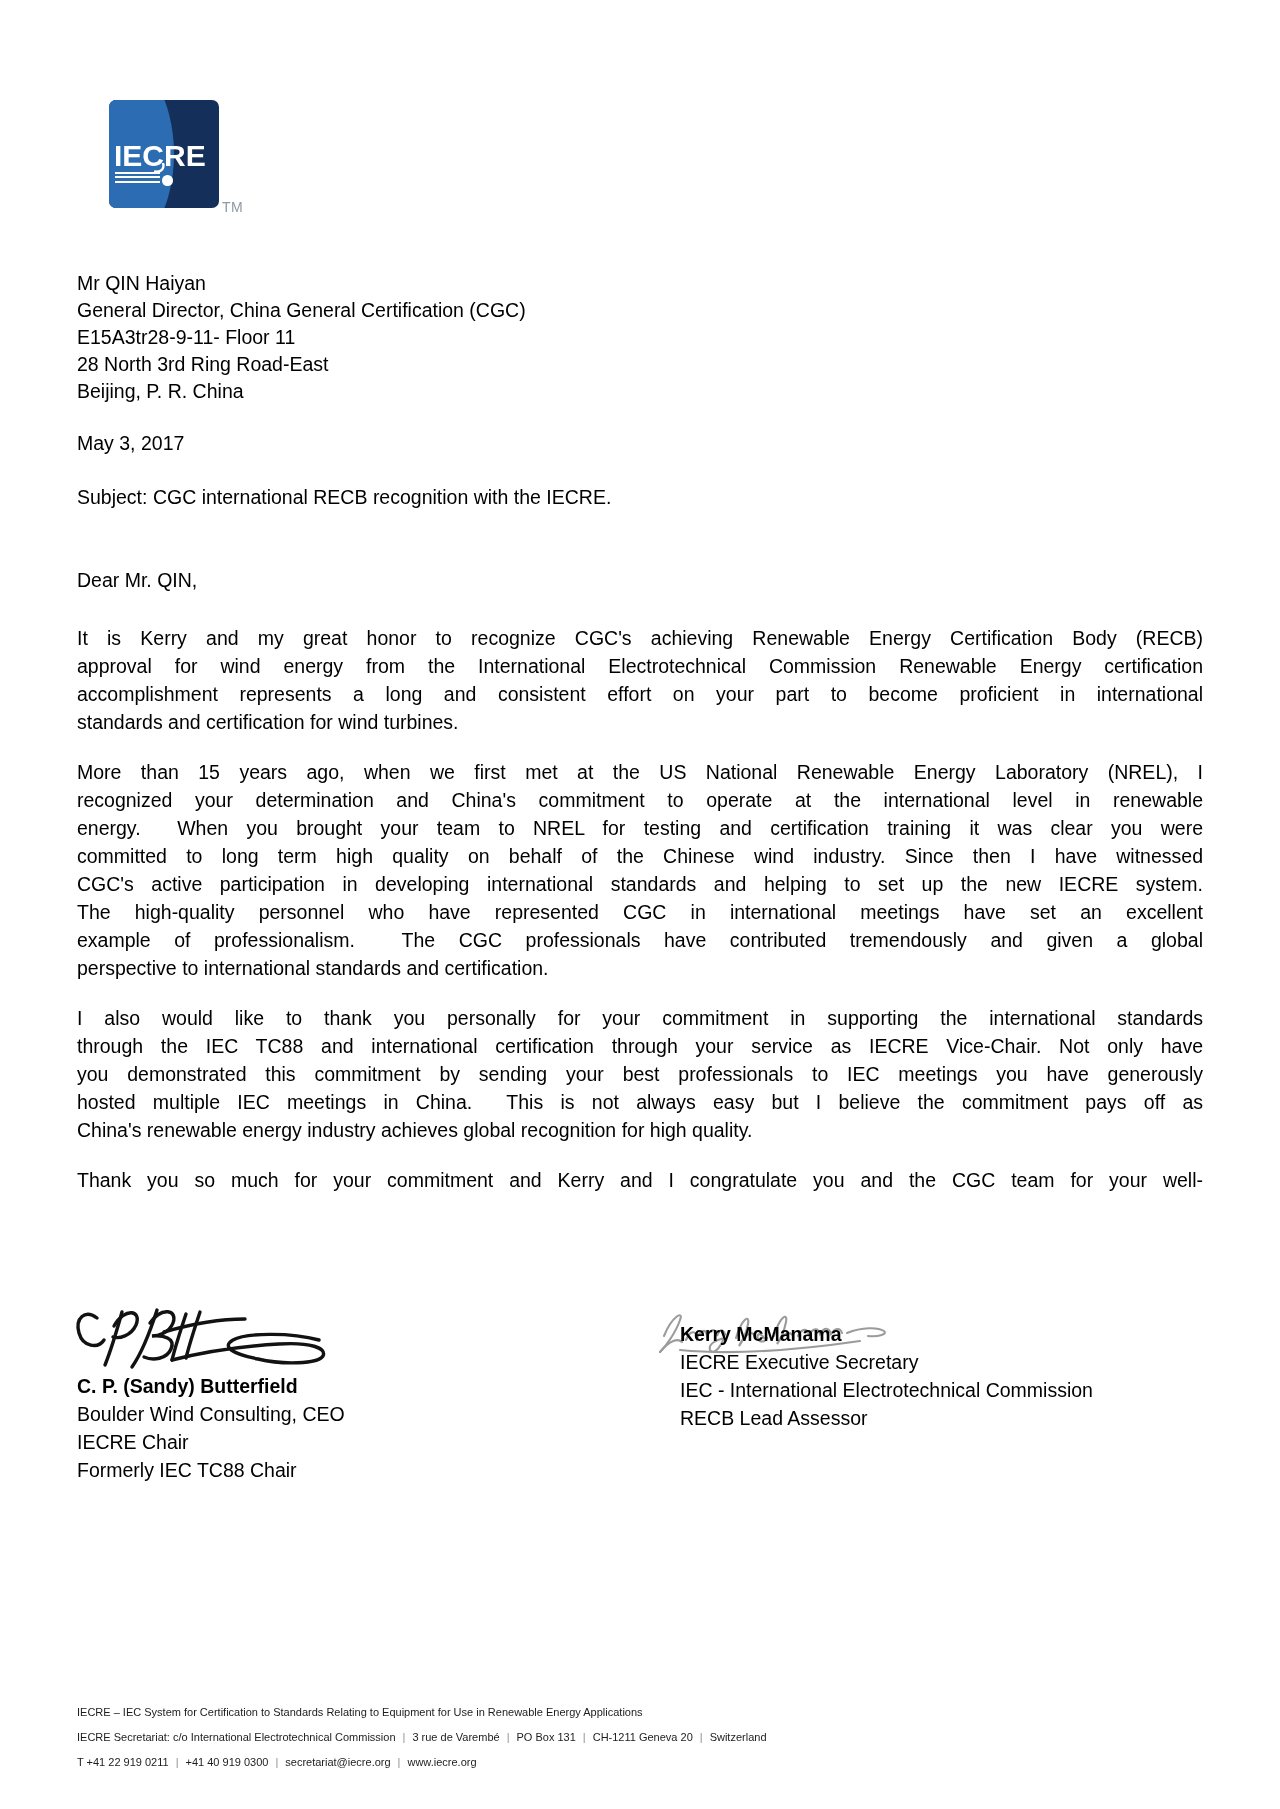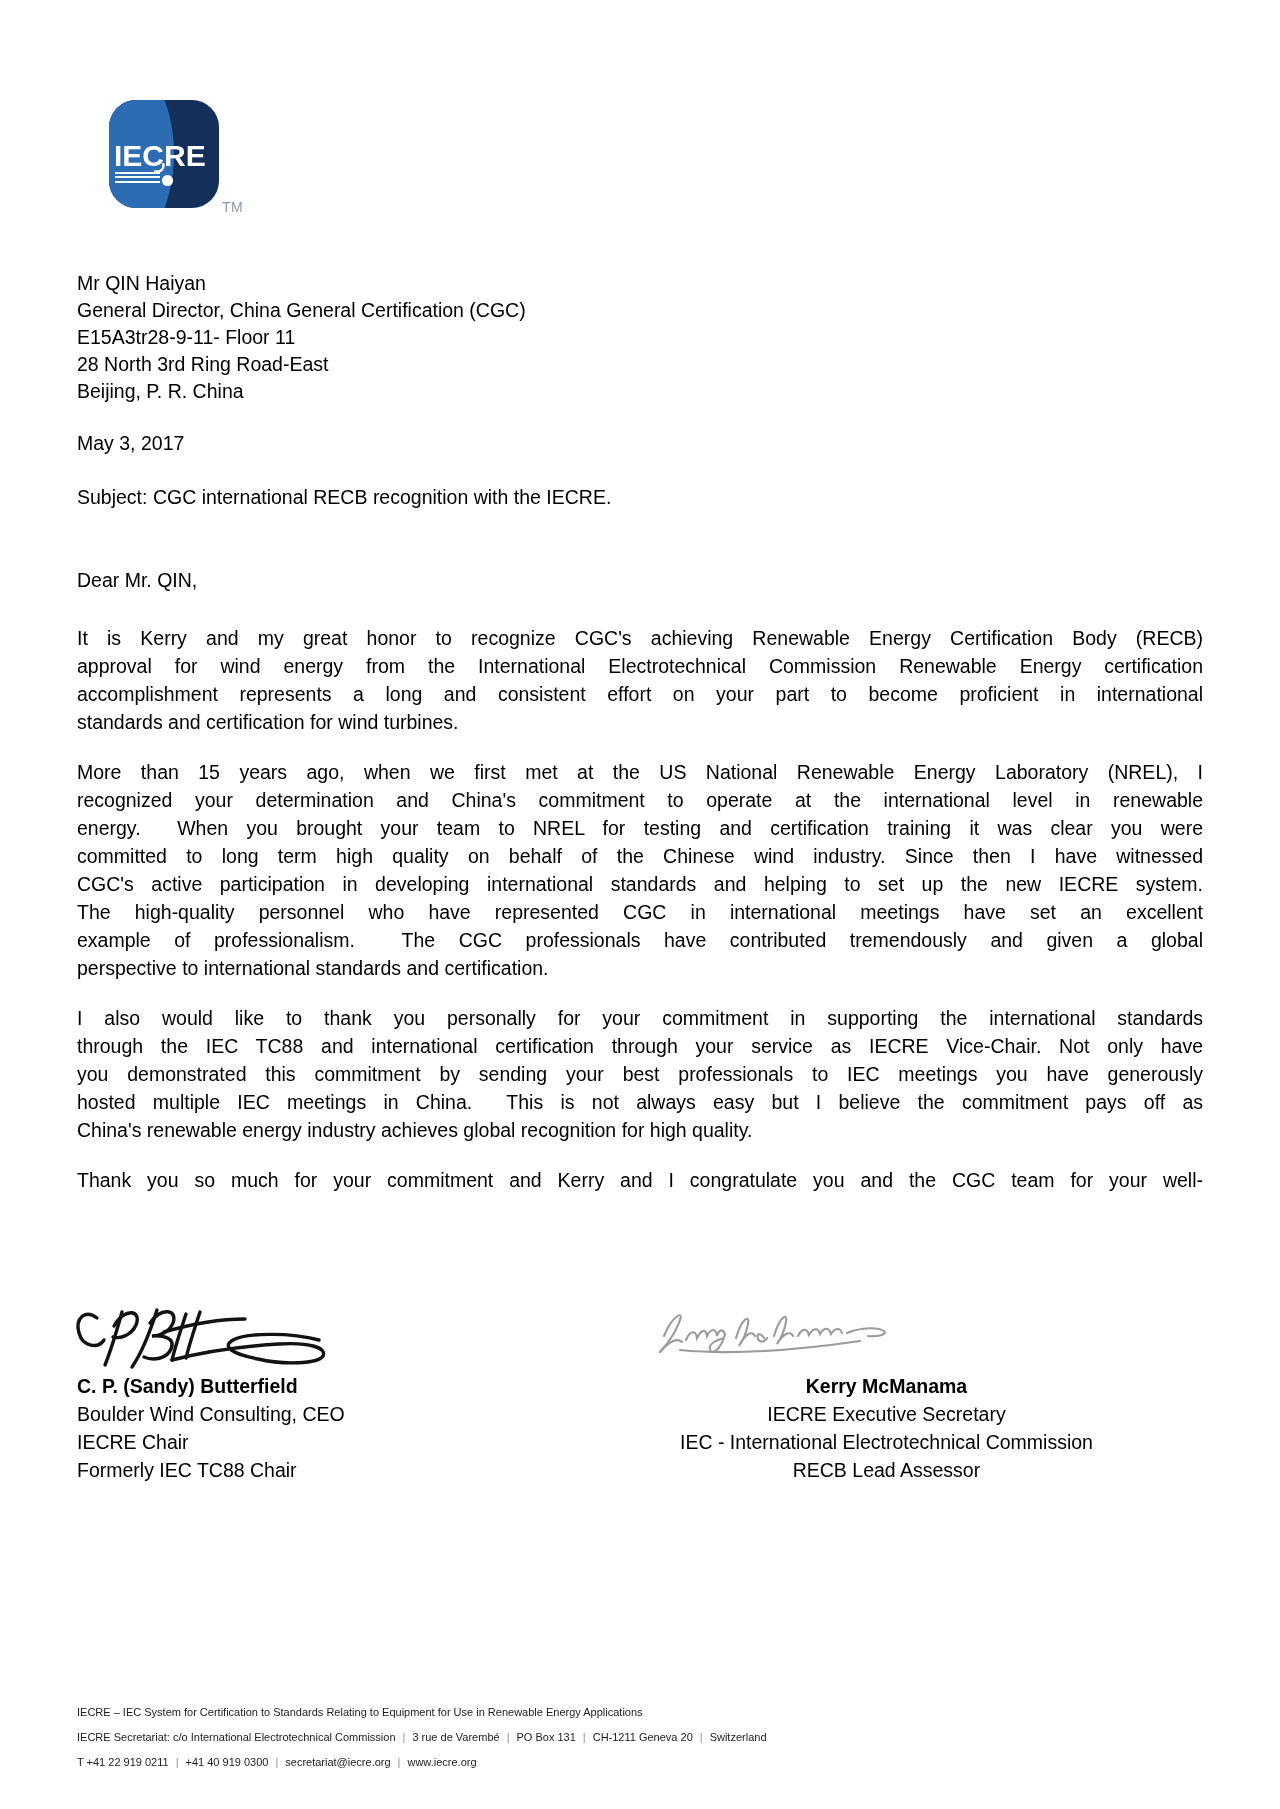--- a/index.html
+++ b/index.html
@@ -2,21 +2,21 @@
 <html><head>
 <meta charset="utf-8">
 <style>
   html,body{margin:0;padding:0;background:#ffffff;}
   .page{position:relative;width:1280px;height:1809px;background:#ffffff;color:#000;
         font-family:"Liberation Sans","DejaVu Sans",sans-serif;overflow:hidden;}
   .abs{position:absolute;}
 
   
   .logo-square{position:absolute;left:109px;top:100px;width:110px;height:108px;
-               border-radius:27px;background:#14305a;overflow:hidden;}
+               border-radius:7px;background:#14305a;overflow:hidden;}
   .logo-ellipse{position:absolute;left:-55px;top:-46px;width:120px;height:200px;
                 border-radius:50%;background:#2b6cb2;}
   .logo-text{position:absolute;left:5px;top:41px;font-size:30px;line-height:30px;
              font-weight:700;color:#fff;white-space:nowrap;}
   .logo-text .re{font-weight:800;}
   .bar{position:absolute;left:6px;width:45px;height:2.4px;background:#fff;}
   .bar1{top:71.5px;} .bar2{top:76px;} .bar3{top:80.5px;}
   .logo-dot{position:absolute;left:53px;top:75px;width:10.5px;height:10.5px;border-radius:50%;background:#fff;}
   .logo-ced{position:absolute;left:45px;top:63px;}
   .logo-tm{position:absolute;left:222px;top:199px;font-size:14px;color:#8d9aa8;letter-spacing:.5px;}
@@ -30,21 +30,21 @@
   .body-block{left:77px;top:624px;width:1126px;line-height:28px;}
   .paragraph{margin-bottom:22px;}
   .bline{text-align:justify;text-align-last:justify;white-space:pre-wrap;}
   .bline.last{text-align-last:left;}
 
   
   .sig-left{left:73px;top:1302px;color:#121212;}
   .sig-right{left:652px;top:1306px;color:#9b9b9b;}
   .signer{line-height:28px;}
   .signer-left{left:77px;top:1372px;}
-  .signer-right{left:680px;top:1372px;text-align:center;}
+  .signer-right{left:680px;top:1320px;}
   .signer .tline:first-child{font-weight:bold;}
 
   
   .footer{left:77px;top:1700px;font-size:11px;line-height:25px;color:#1c1c1c;}
   .sep{color:#8f8f8f;padding:0 7px;}
 </style>
 </head>
 <body>
 
 <div class="page">

